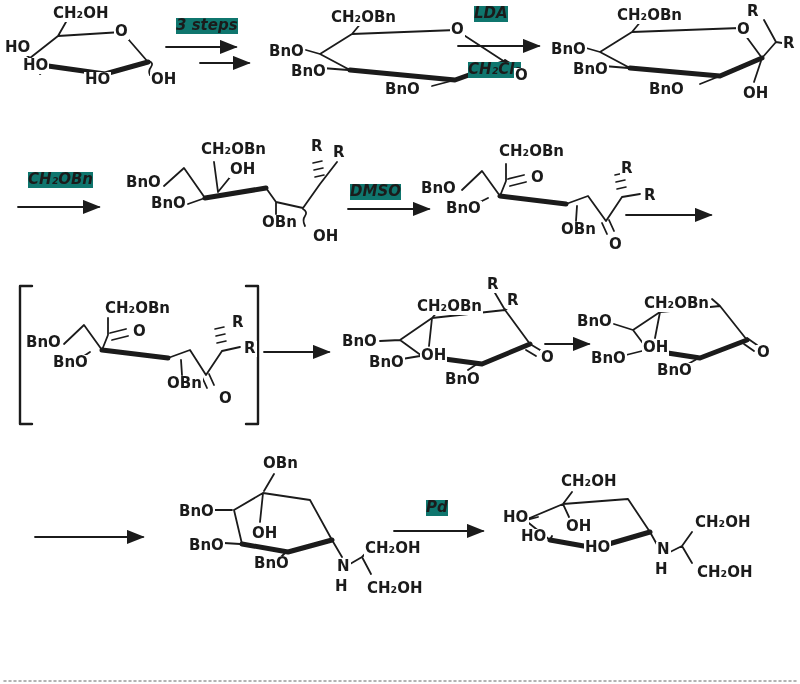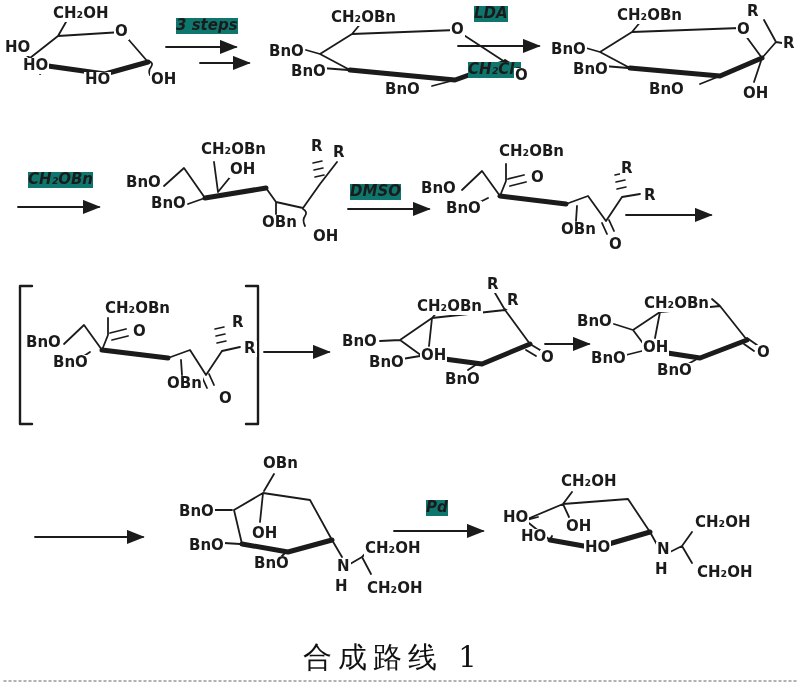--- a/index.html
+++ b/index.html
@@ -189,15 +189,14 @@
   <div class="lb" style="left:560px;top:474px">CH₂OH</div>
   <div class="lb" style="left:502px;top:510px">HO</div>
   <div class="lb" style="left:520px;top:529px">HO</div>
   <div class="lb" style="left:565px;top:519px">OH</div>
   <div class="lb" style="left:584px;top:540px">HO</div>
   <div class="lb" style="left:656px;top:542px">N</div>
   <div class="lb" style="left:654px;top:562px">H</div>
   <div class="lb" style="left:694px;top:515px">CH₂OH</div>
   <div class="lb" style="left:696px;top:565px">CH₂OH</div>
 
-  <div class="caption" style="left:303px;top:638px">合成路线 1</div>
 
 </div>
 
 </body></html>

